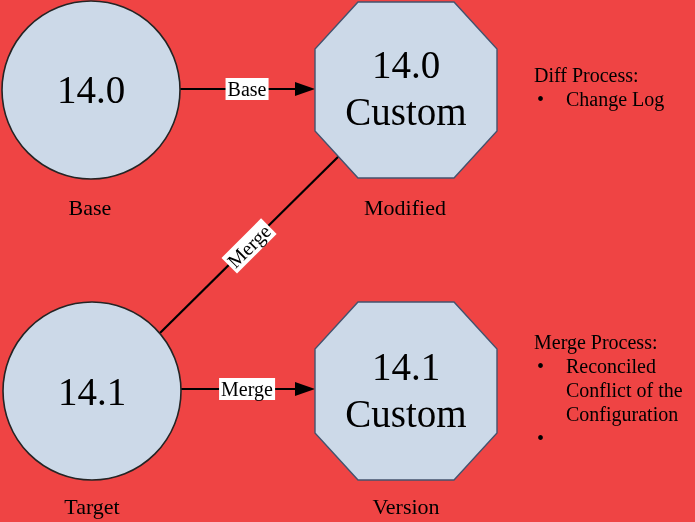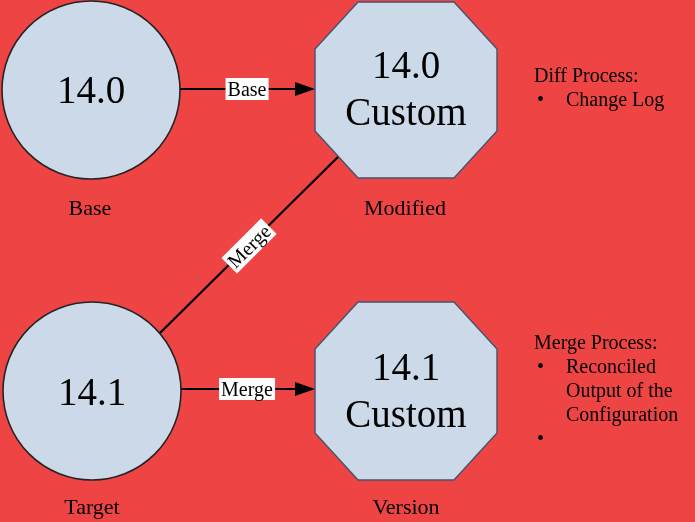--- a/index.html
+++ b/index.html
@@ -111,21 +111,21 @@
         <span>Change Log</span>
       </li>
     </ul>
   </div>
 
   <div class="note" style="left:534px; top:330px;">
     <div class="note-title">Merge Process:</div>
     <ul>
       <li>
         <span class="bullet">•</span>
-        <span>Reconciled Output of the Configuration</span>
+        <span>Reconciled Conflict of the Configuration</span>
       </li>
       <li>
         <span class="bullet">•</span>
       </li>
     </ul>
   </div>
 
 </div>
 
 </body></html>

